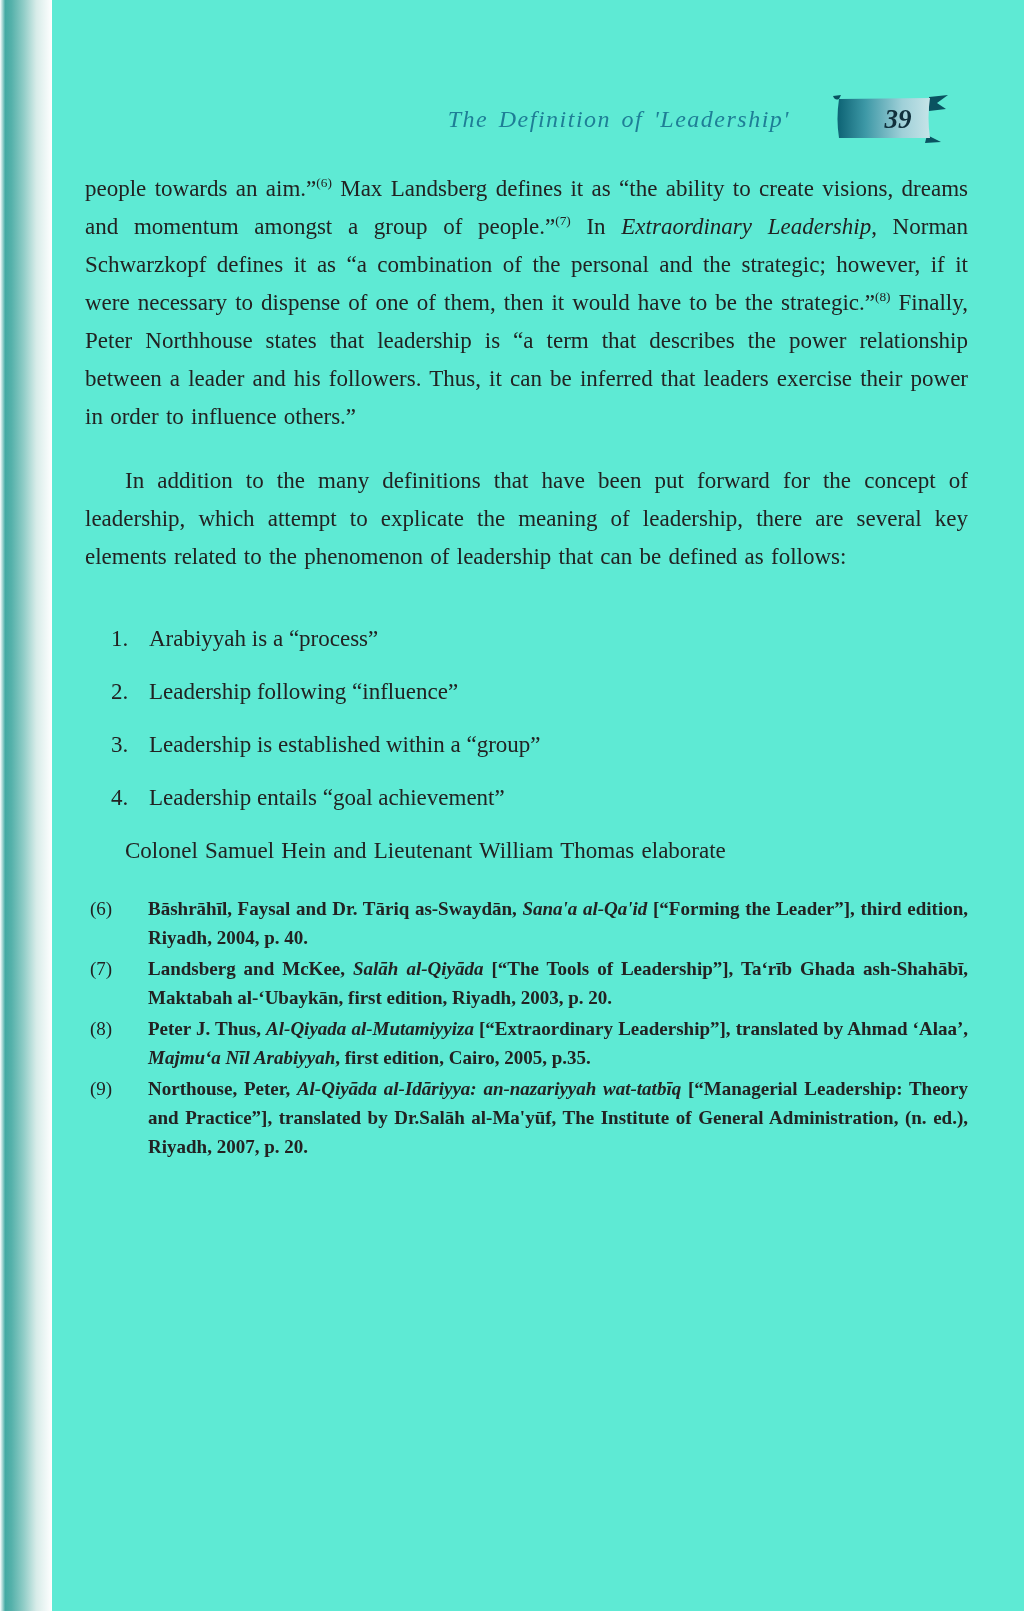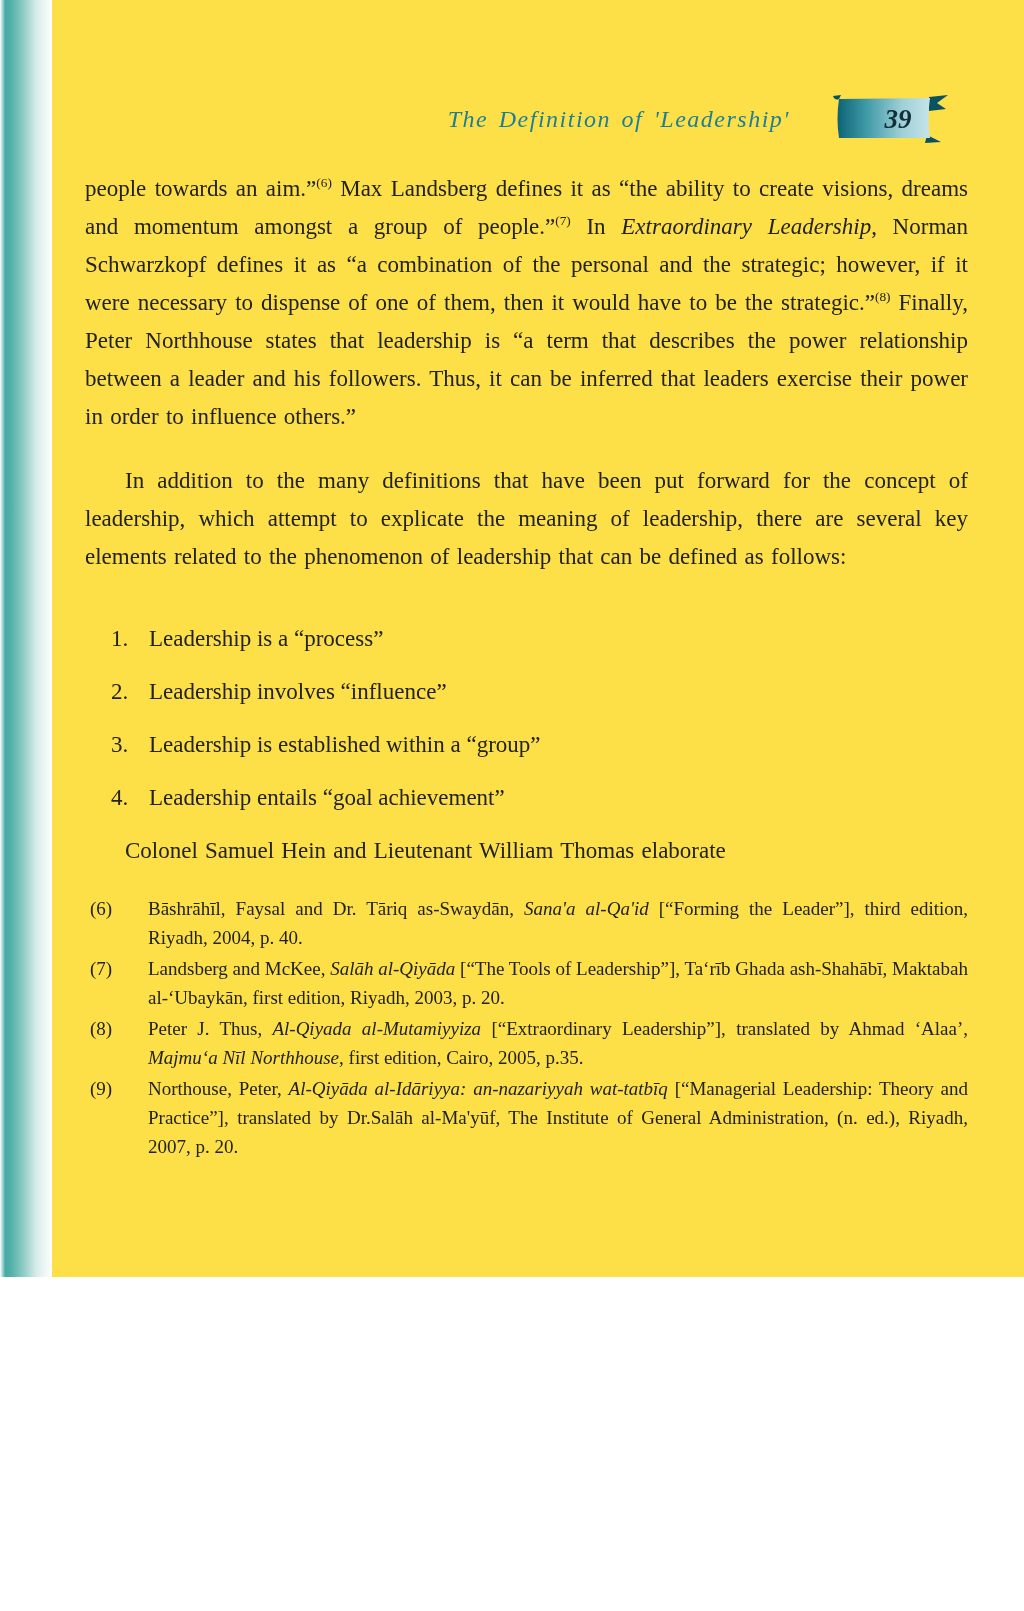--- a/index.html
+++ b/index.html
@@ -4,22 +4,22 @@
 <style>
   html, body { margin: 0; padding: 0; }
   body {
     width: 1024px; height: 1611px;
     background: #ffffff;
     font-family: "Liberation Serif", "DejaVu Serif", serif;
     color: #222222;
   }
   .page {
     position: relative;
-    width: 1024px; height: 1277px;
-    background: #fde047;
+    width: 1024px; height: 1611px;
+    background: #5eead4;
     overflow: hidden;
   }
   
   .spine {
     position: absolute; left: 0; top: 0;
     width: 52px; height: 100%;
     background: linear-gradient(to right,
       #ffffff 0%, #44aaa3 10%, #55b1aa 22%, #8fccc6 45%, #d8ece9 70%, #ffffff 100%);
   }
   .header {
@@ -79,21 +79,21 @@
   .mb-def { margin-bottom: 26px; }
   .mb-elab { margin-bottom: 24px; }
   .footnotes { }
   .footnote {
     display: flex;
     font-size: 19px;
     line-height: 29px;
     margin-bottom: 2px;
   }
   .fn-label { width: 58px; flex-shrink: 0; padding-left: 5px; }
-  .fn-text { flex: 1; text-align: justify; }
+  .fn-text { flex: 1; text-align: justify; font-weight: bold; }
   .fn-text i { font-style: italic; }
 </style>
 </head>
 <body>
 
 <div class="page">
 
   <div class="spine"></div>
 
   <div class="header">
@@ -119,25 +119,25 @@
 
   <div class="content">
 
     <p class="para mb-cont"><span>people towards an aim.”</span><sup>(6)</sup><span>  Max Landsberg defines it as “the ability to create visions, dreams and momentum amongst a group of people.”</span><sup>(7)</sup><span> In </span><i>Extraordinary Leadership</i><span>, Norman Schwarzkopf defines it as “a combination of the personal and the strategic; however, if it were necessary to dispense of one of them, then it would have to be the strategic.”</span><sup>(8)</sup><span>  Finally, Peter Northhouse states that leadership is “a term that describes the power relationship between a leader and his followers.  Thus, it can be inferred that leaders exercise their power in order to influence others.”</span></p>
 
     <p class="para indent mb-intro"><span>In addition to the many definitions that have been put forward for the concept of leadership, which attempt to explicate the meaning of leadership, there are several key elements related to the phenomenon of leadership that can be defined as follows:</span></p>
 
     <div class="list">
       <div class="list-item">
         <span class="li-num">1.</span>
-        <span class="li-text">Leadership is a “process”</span>
+        <span class="li-text">Arabiyyah is a “process”</span>
       </div>
       <div class="list-item">
         <span class="li-num">2.</span>
-        <span class="li-text">Leadership involves “influence”</span>
+        <span class="li-text">Leadership following “influence”</span>
       </div>
       <div class="list-item">
         <span class="li-num">3.</span>
         <span class="li-text">Leadership is established within a “group”</span>
       </div>
       <div class="list-item">
         <span class="li-num">4.</span>
         <span class="li-text">Leadership entails “goal achievement”</span>
       </div>
     </div>
@@ -149,21 +149,21 @@
       <div class="footnote">
         <span class="fn-label">(6)</span>
         <span class="fn-text"><span>Bāshrāhīl, Faysal and Dr. Tāriq as-Swaydān, </span><i>Sana'a al-Qa'id</i><span> [“Forming the Leader”], third edition, Riyadh, 2004, p. 40.</span></span>
       </div>
       <div class="footnote">
         <span class="fn-label">(7)</span>
         <span class="fn-text"><span>Landsberg and McKee, </span><i>Salāh al-Qiyāda</i><span> [“The Tools of Leadership”], Ta‘rīb Ghada ash-Shahābī, Maktabah al-‘Ubaykān, first edition, Riyadh, 2003, p. 20.</span></span>
       </div>
       <div class="footnote">
         <span class="fn-label">(8)</span>
-        <span class="fn-text"><span>Peter J. Thus, </span><i>Al-Qiyada al-Mutamiyyiza</i><span> [“Extraordinary Leadership”], translated by Ahmad ‘Alaa’, </span><i>Majmu‘a Nīl Northhouse</i><span>, first edition, Cairo, 2005, p.35.</span></span>
+        <span class="fn-text"><span>Peter J. Thus, </span><i>Al-Qiyada al-Mutamiyyiza</i><span> [“Extraordinary Leadership”], translated by Ahmad ‘Alaa’, </span><i>Majmu‘a Nīl Arabiyyah</i><span>, first edition, Cairo, 2005, p.35.</span></span>
       </div>
       <div class="footnote">
         <span class="fn-label">(9)</span>
         <span class="fn-text"><span>Northouse, Peter, </span><i>Al-Qiyāda al-Idāriyya: an-nazariyyah wat-tatbīq</i><span> [“Managerial Leadership: Theory and Practice”], translated by Dr.Salāh al-Ma'yūf, The Institute of General Administration, (n. ed.), Riyadh, 2007, p. 20.</span></span>
       </div>
     </div>
 
   </div>
 </div>
 

